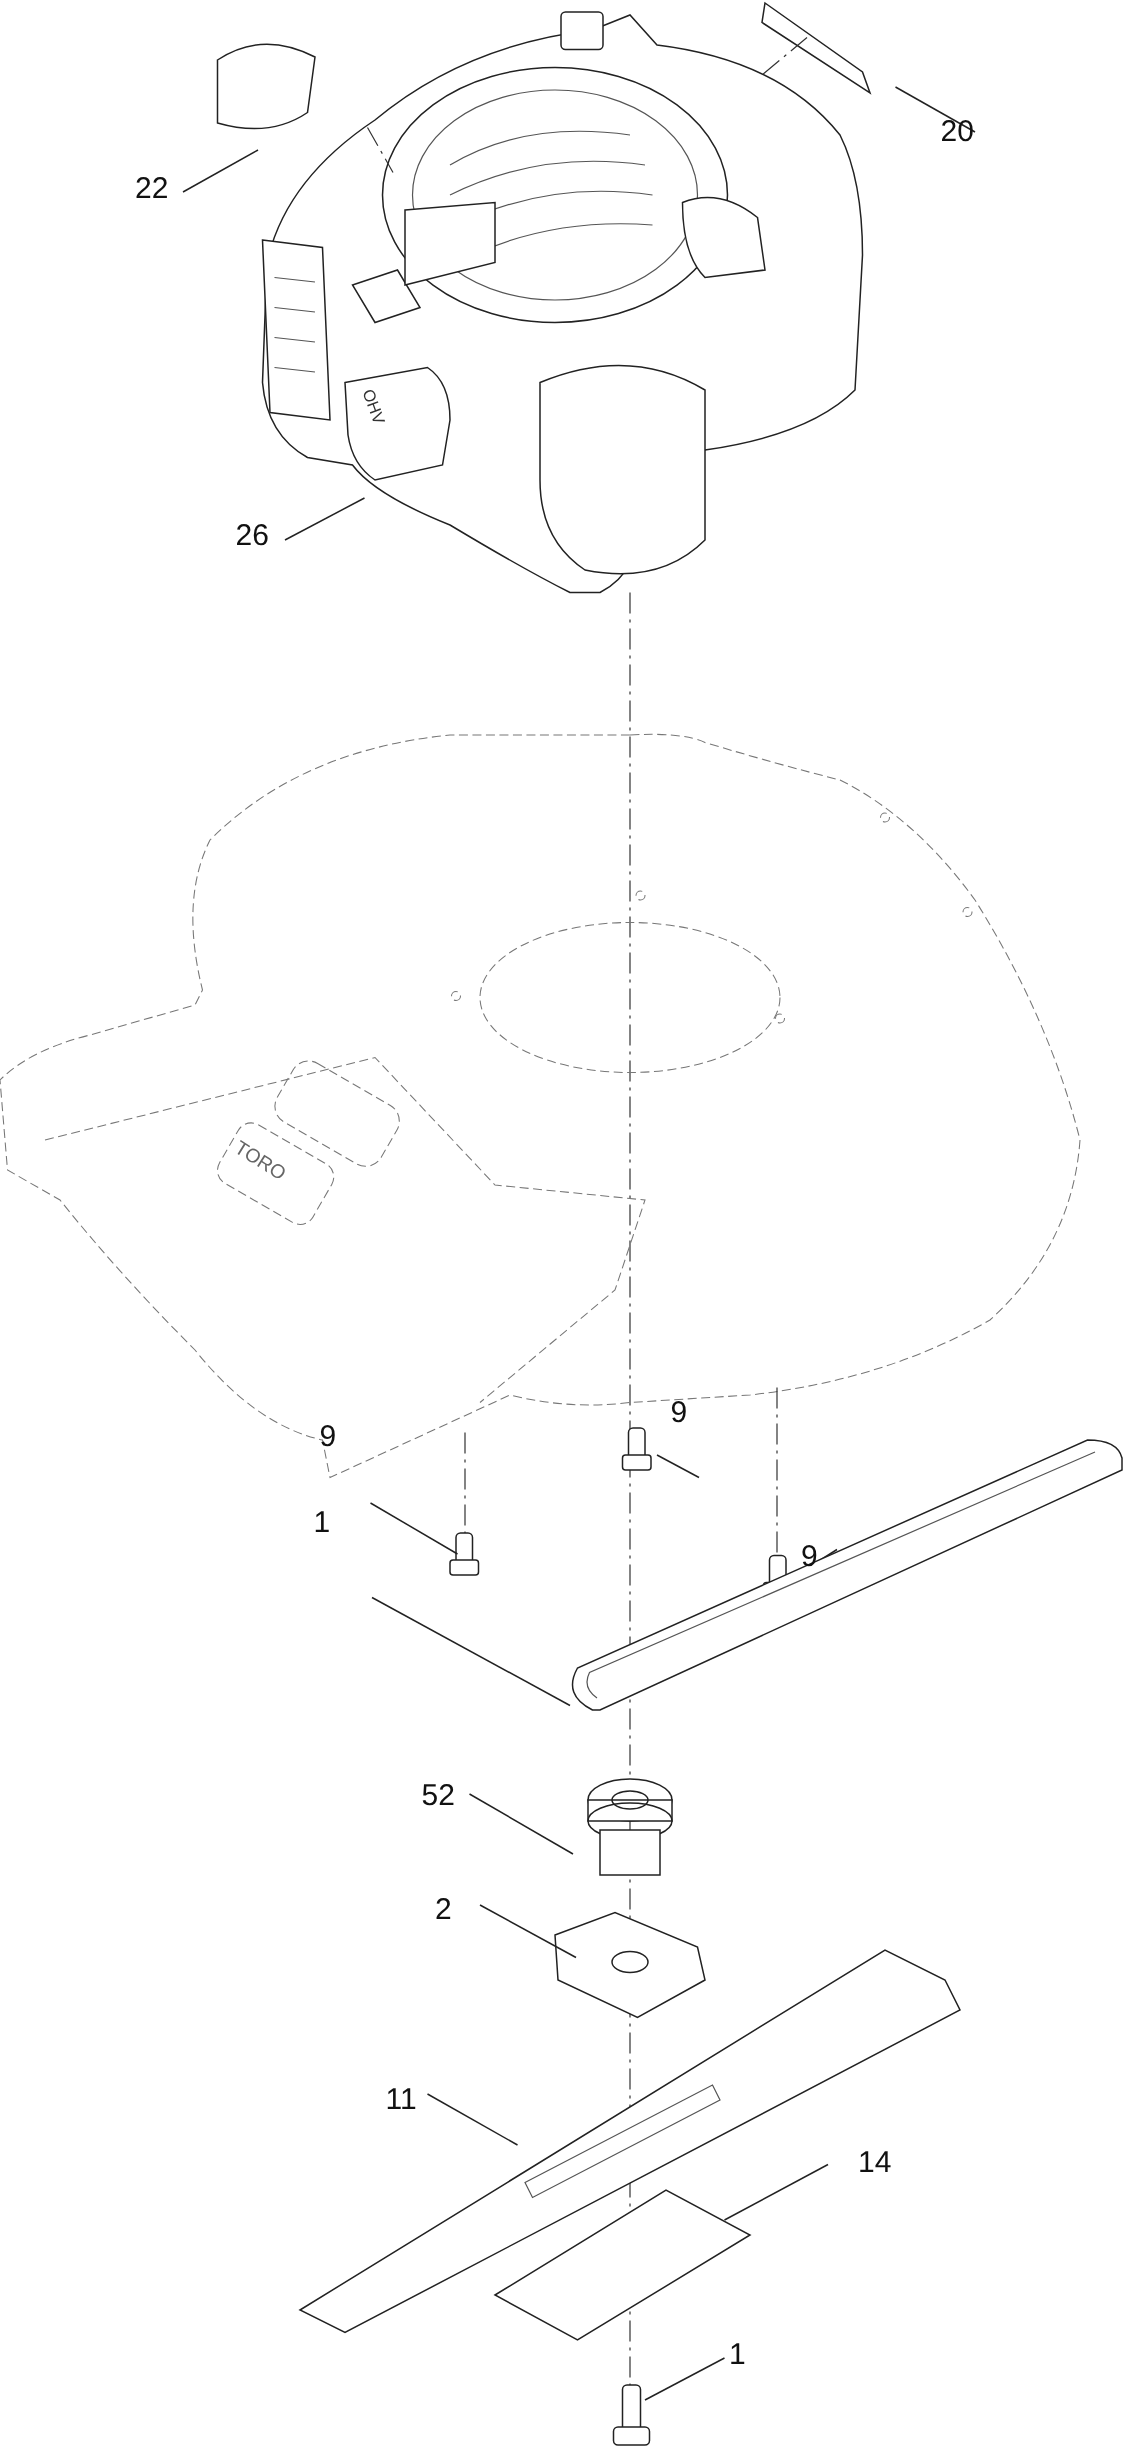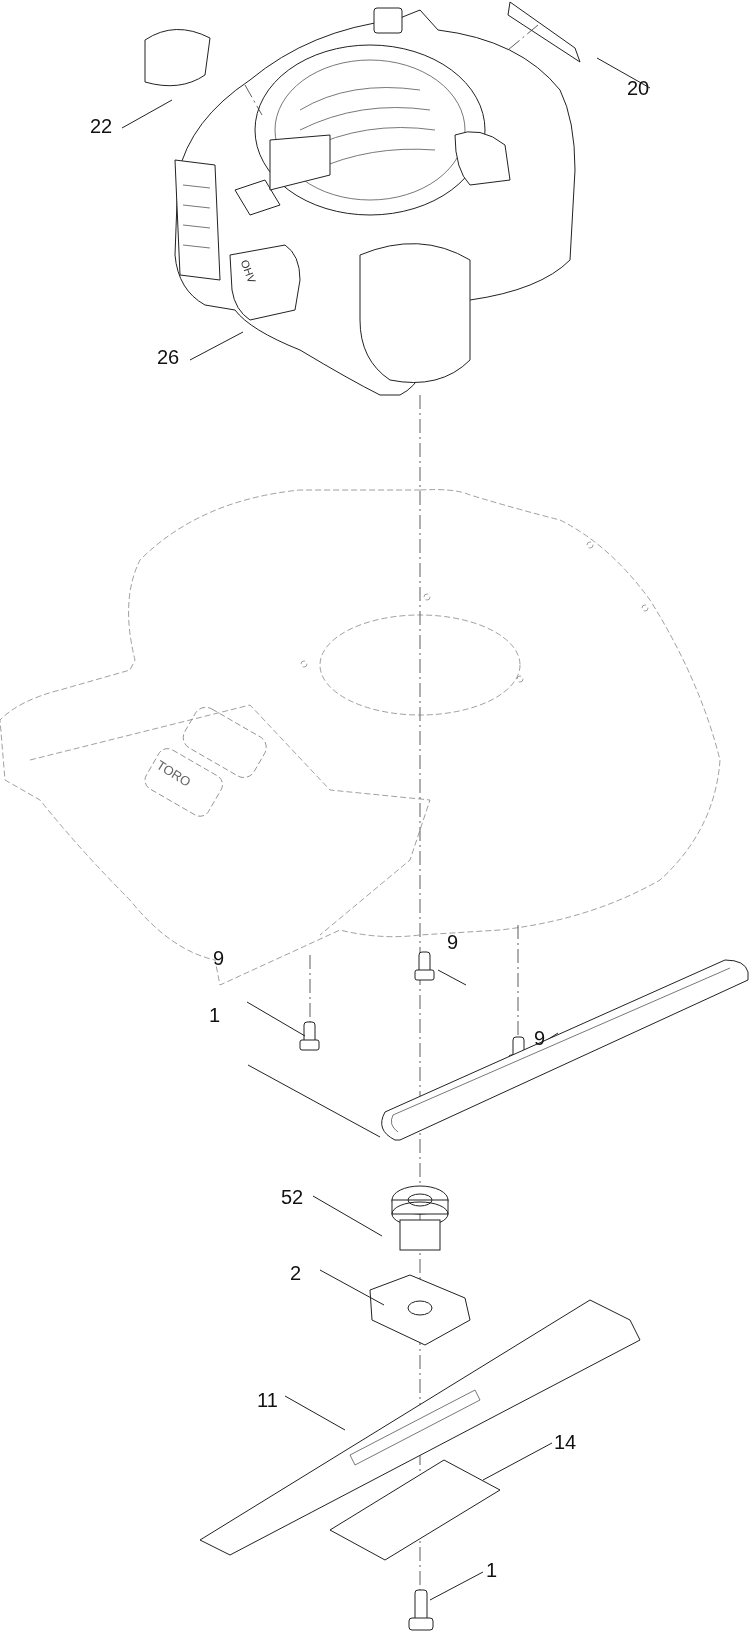--- a/index.html
+++ b/index.html
@@ -112,17 +112,17 @@
 <div class="callout" style="left:90px;top:116px">22</div>
 <div class="callout" style="left:627px;top:78px">20</div>
 <div class="callout" style="left:157px;top:347px">26</div>
 <div class="callout" style="left:213px;top:948px">9</div>
 <div class="callout" style="left:447px;top:932px">9</div>
 <div class="callout" style="left:534px;top:1028px">9</div>
 <div class="callout" style="left:209px;top:1005px">1</div>
 <div class="callout" style="left:281px;top:1187px">52</div>
 <div class="callout" style="left:290px;top:1263px">2</div>
 <div class="callout" style="left:257px;top:1390px">11</div>
-<div class="callout" style="left:554px;top:1432px">14</div>
+<div class="callout" style="left:572px;top:1432px">14</div>
 <div class="callout" style="left:486px;top:1560px">1</div>
 <div class="callout" style="left:155px;top:767px;font-size:13px;transform:rotate(32deg);color:#666">TORO</div>
 <div class="callout" style="left:236px;top:266px;font-size:11px;transform:rotate(70deg);color:#333">OHV</div>
 </div>
 
 </body></html>

